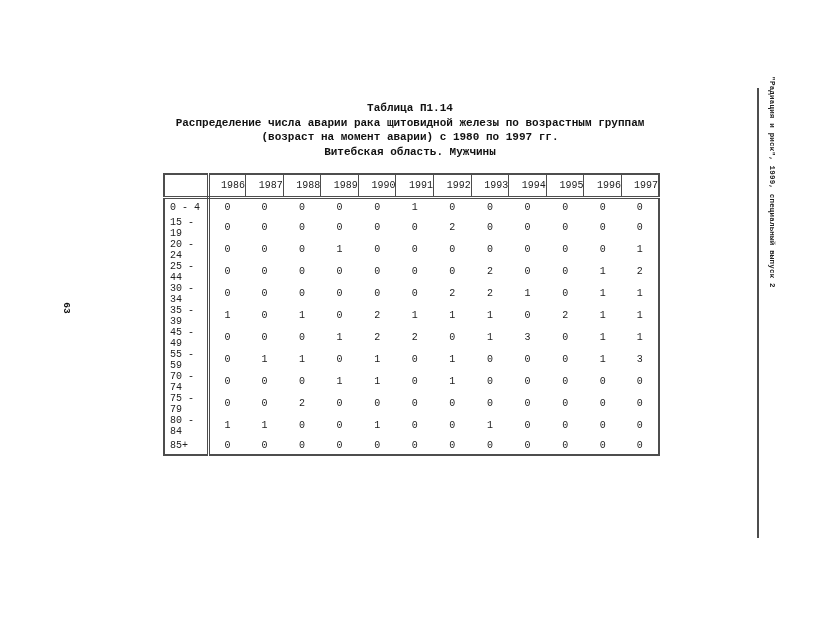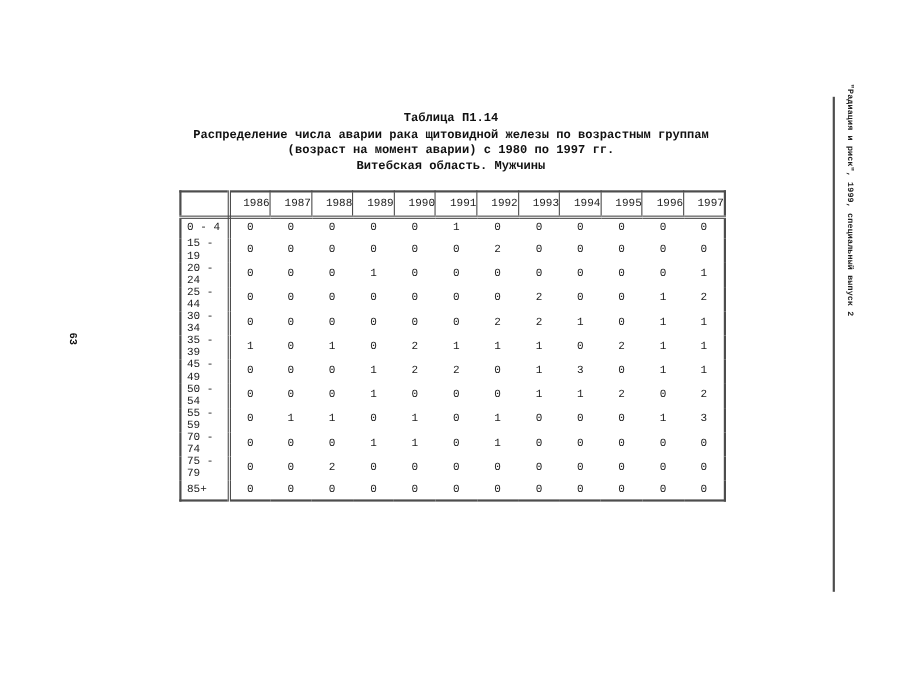--- a/index.html
+++ b/index.html
@@ -249,35 +249,20 @@
           <td>2</td>
           <td>2</td>
           <td>0</td>
           <td>1</td>
           <td>3</td>
           <td>0</td>
           <td>1</td>
           <td>1</td>
         </tr>
         <tr>
-          <td class="age">50 - 54</td>
-          <td>0</td>
-          <td>0</td>
-          <td>0</td>
-          <td>1</td>
-          <td>0</td>
-          <td>0</td>
-          <td>0</td>
-          <td>1</td>
-          <td>1</td>
-          <td>2</td>
-          <td>0</td>
-          <td>2</td>
-        </tr>
-        <tr>
           <td class="age">55 - 59</td>
           <td>0</td>
           <td>1</td>
           <td>1</td>
           <td>0</td>
           <td>1</td>
           <td>0</td>
           <td>1</td>
           <td>0</td>
           <td>0</td>
@@ -303,20 +288,35 @@
         <tr>
           <td class="age">75 - 79</td>
           <td>0</td>
           <td>0</td>
           <td>2</td>
           <td>0</td>
           <td>0</td>
           <td>0</td>
           <td>0</td>
           <td>0</td>
+          <td>0</td>
+          <td>0</td>
+          <td>0</td>
+          <td>0</td>
+        </tr>
+        <tr>
+          <td class="age">80 - 84</td>
+          <td>1</td>
+          <td>1</td>
+          <td>0</td>
+          <td>0</td>
+          <td>1</td>
+          <td>0</td>
+          <td>0</td>
+          <td>1</td>
           <td>0</td>
           <td>0</td>
           <td>0</td>
           <td>0</td>
         </tr>
         <tr>
           <td class="age">85+</td>
           <td>0</td>
           <td>0</td>
           <td>0</td>

